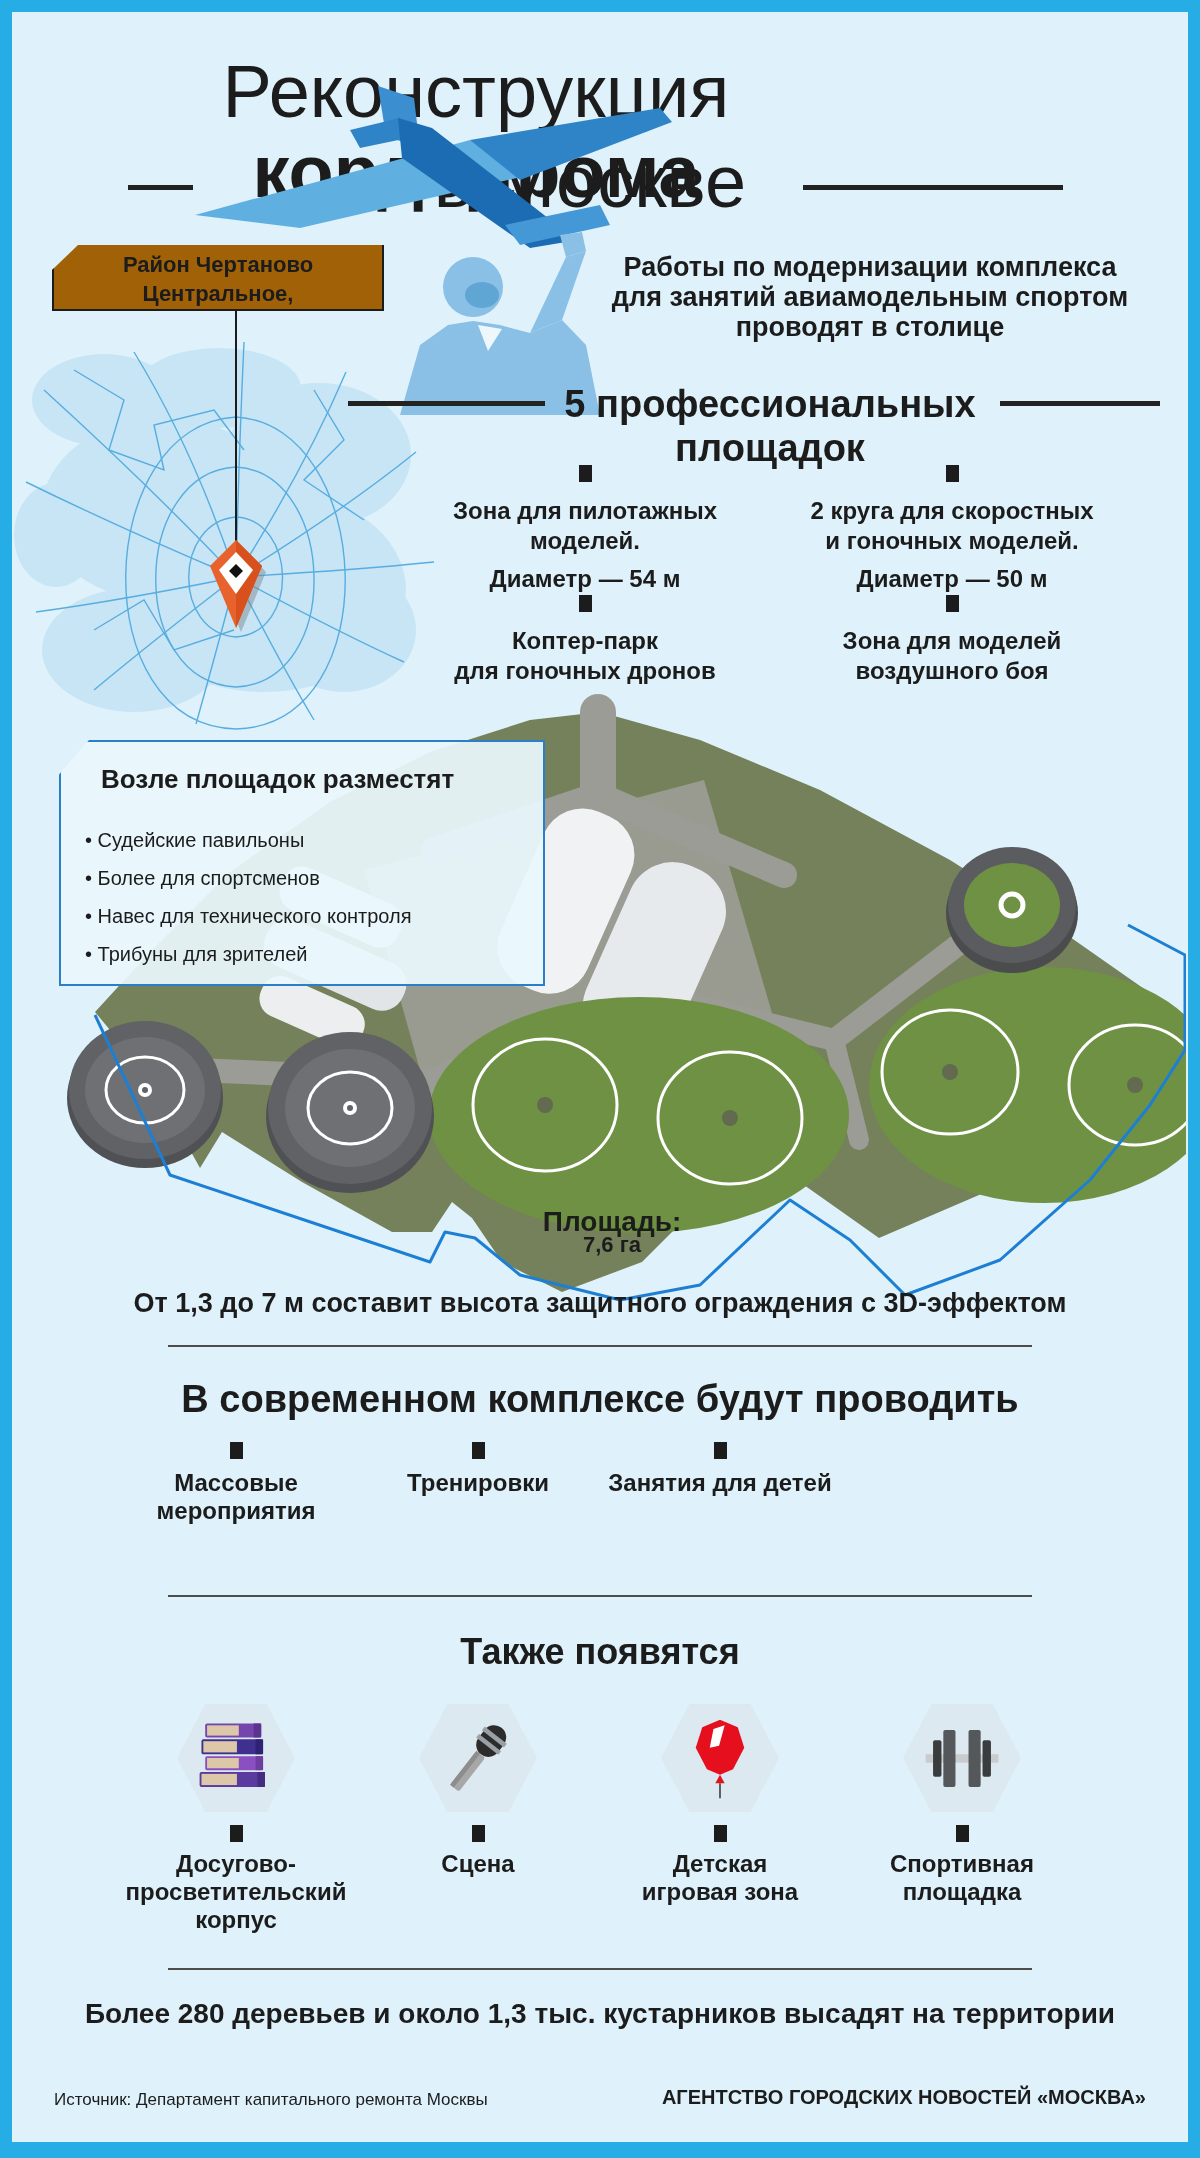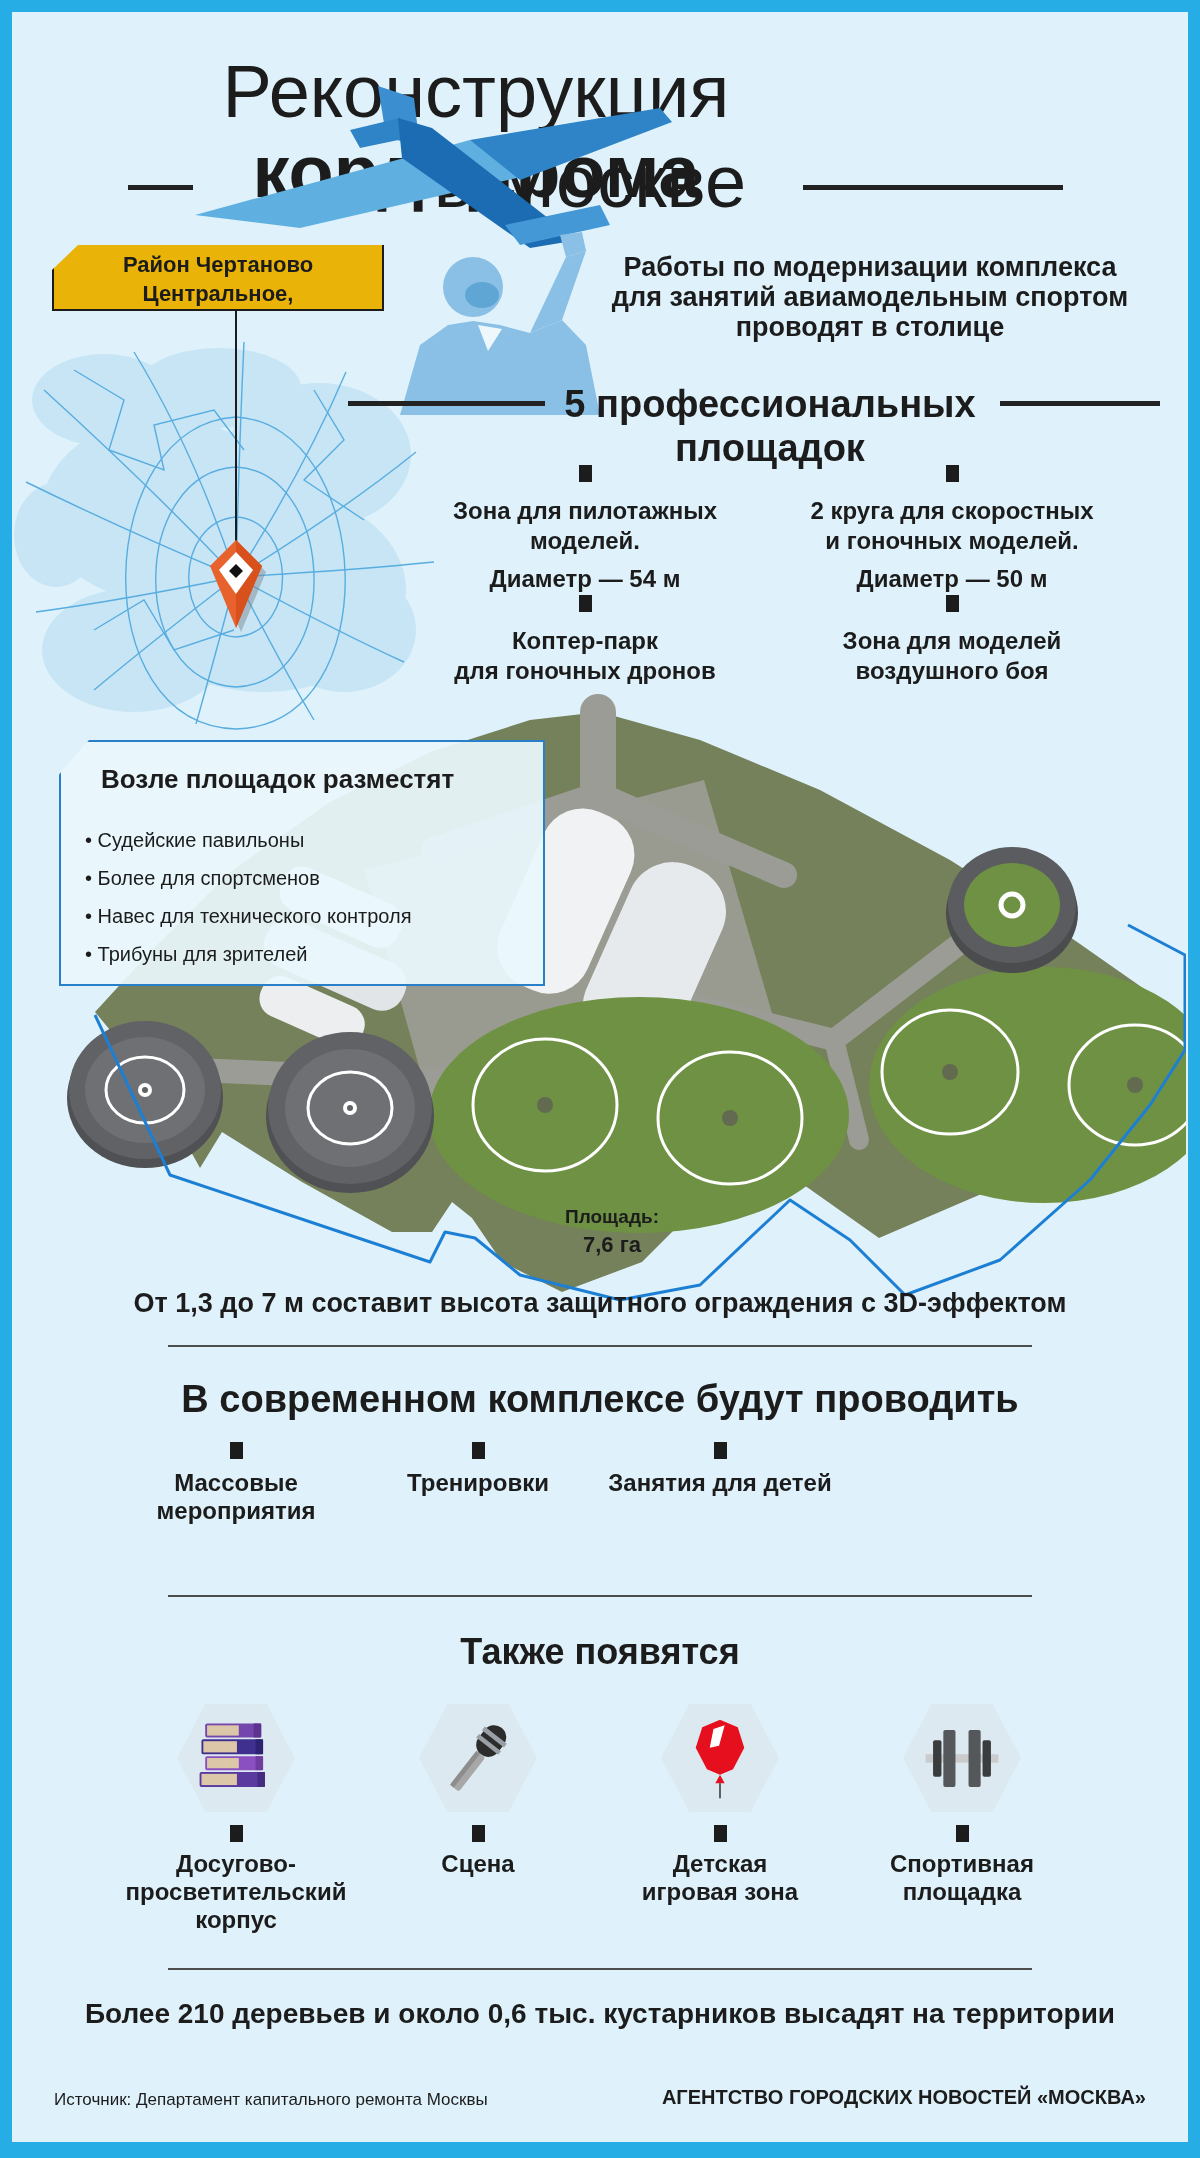--- a/index.html
+++ b/index.html
@@ -13,21 +13,21 @@
   .abs{position:absolute;}
   .ctr{text-align:center;}
   .ln{display:block;}
   
   .title1{left:0;top:52px;width:952px;font-size:74px;line-height:80px;font-weight:400;}
   .title1 b{font-weight:700;}
   .title2{left:0;top:142px;width:1180px;font-size:74px;line-height:80px;font-weight:400;}
   .tdash{height:5px;background:#222;}
   
   .addr{
-    left:52px;top:245px;width:332px;height:66px;background:#eab308;
+    left:52px;top:245px;width:332px;height:66px;background:#a16207;
     border-left:2px solid #1c1c1c;border-right:2px solid #1c1c1c;border-bottom:2px solid #1c1c1c;
     clip-path:polygon(0 38%,26px 0,100% 0,100% 100%,0 100%);
     font-size:22px;font-weight:700;line-height:29px;padding-top:5px;box-sizing:border-box;
   }
   .pointer-line{left:235px;top:311px;width:2px;height:231px;background:#1c1c1c;}
   .intro{left:600px;top:252px;width:540px;font-size:27px;font-weight:700;line-height:30px;}
   
   .sec-head{font-size:38px;font-weight:700;line-height:44px;}
   .p-head{left:460px;top:382px;width:620px;}
   .item{font-size:24px;font-weight:700;line-height:30px;}
@@ -36,21 +36,21 @@
   
   .callout{
     left:59px;top:740px;width:486px;height:246px;background:rgba(234,247,253,.93);
     border:2px solid #2a7fc9;box-sizing:border-box;
     clip-path:polygon(0 14%,30px 0,100% 0,100% 100%,0 100%);
   }
   .callout h3{margin:22px 0 0 40px;font-size:26px;font-weight:700;}
   .callout ul{margin:26px 0 0 24px;padding:0;list-style:none;font-size:20px;line-height:38px;}
   .callout li::before{content:"• ";}
   
-  .area-label{left:450px;top:1206px;width:324px;font-size:19px;font-weight:600;}
+  .area-label{left:450px;top:1206px;width:324px;font-size:28px;font-weight:600;}
   .area-value{left:450px;top:1232px;width:324px;font-size:22px;font-weight:700;}
   .fence{left:80px;top:1288px;width:1040px;font-size:27px;font-weight:700;line-height:30px;}
   .divider{left:168px;width:864px;height:2px;background:#4d4d4d;}
   .h2{left:0;top:1378px;width:1200px;font-size:38px;font-weight:700;line-height:42px;}
   .cols{left:115px;width:968px;display:flex;}
   .col{flex:0 0 242px;text-align:center;}
   .col .lbl{font-size:24px;font-weight:700;line-height:28px;}
   .h3{left:0;top:1632px;width:1200px;font-size:36px;font-weight:700;line-height:40px;}
   .hex{width:118px;height:108px;margin:0 auto;background:#dde9f1;
        clip-path:polygon(24% 0,76% 0,100% 50%,76% 100%,24% 100%,0 50%);
@@ -357,19 +357,19 @@
       <div class="sqb" style="margin-bottom:8px;"></div>
       <div class="lbl">
         <span class="ln">Спортивная</span>
         <span class="ln">площадка</span>
       </div>
     </div>
   </div>
 
   <div class="abs divider" style="top:1968px;"></div>
 
-  <div class="abs ctr greenery">Более 210 деревьев и около 0,6 тыс. кустарников высадят на территории</div>
+  <div class="abs ctr greenery">Более 280 деревьев и около 1,3 тыс. кустарников высадят на территории</div>
 
   <div class="abs src">Источник: Департамент капитального ремонта Москвы</div>
   <div class="abs agency">АГЕНТСТВО ГОРОДСКИХ НОВОСТЕЙ «МОСКВА»</div>
 
   <div class="abs bottombar"></div>
 </div>
 
 </body></html>

